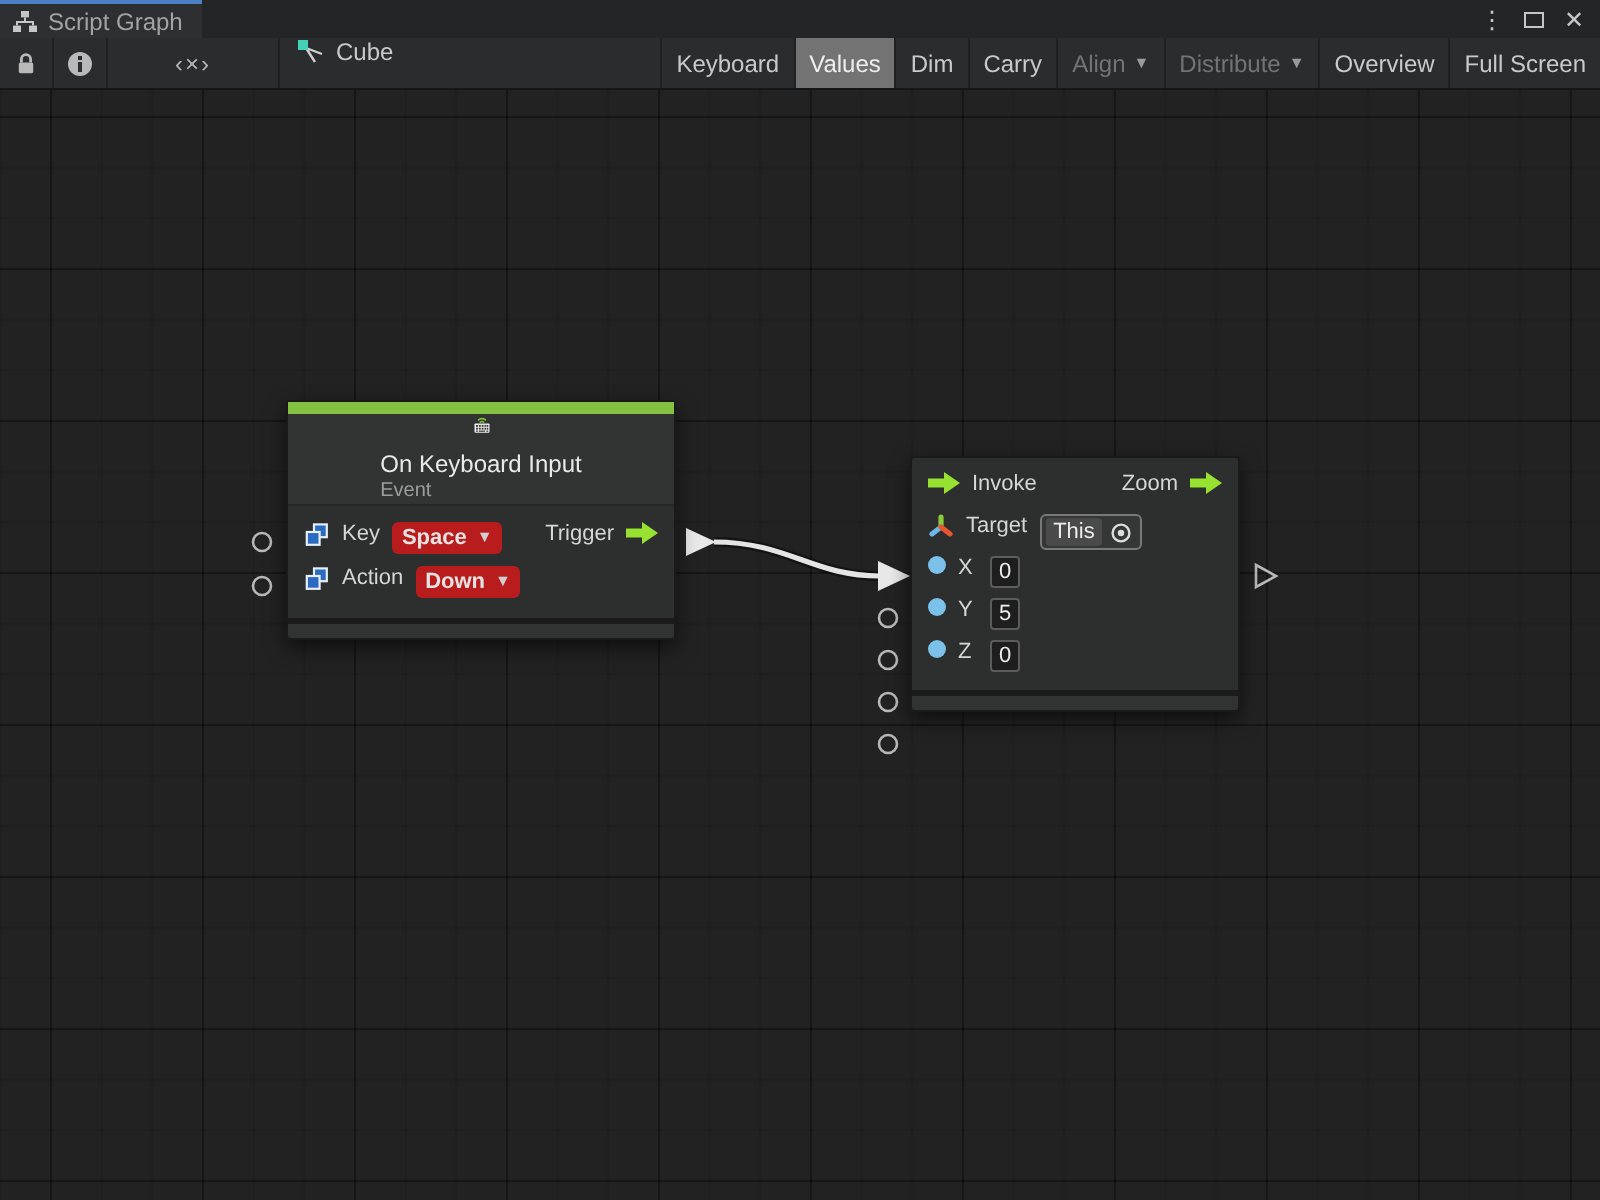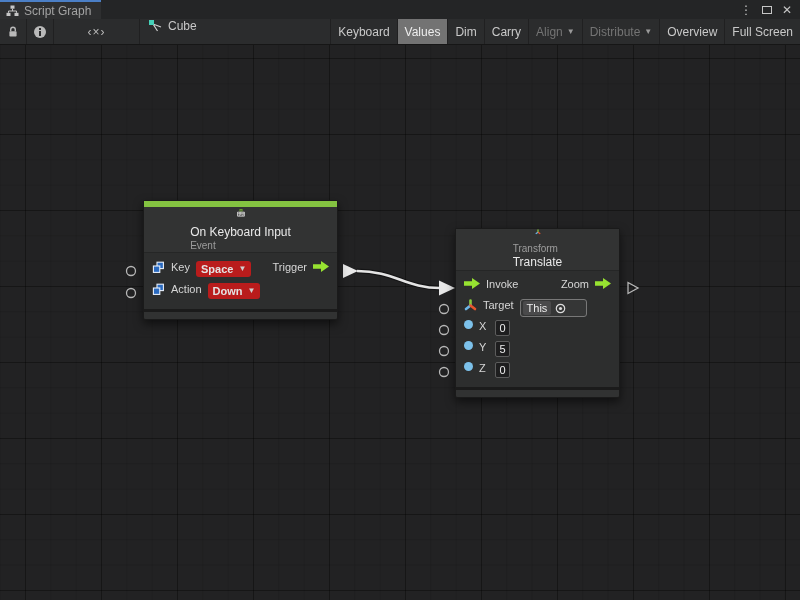--- a/index.html
+++ b/index.html
@@ -66,21 +66,21 @@
     border-radius:0 0 2px 2px; }
   .spacer { flex:1; }
 
   .chip { background:#b91c1c; border-radius:3px; padding:1px 5px; font-size:11px;
     color:#e3e3e3; display:flex; align-items:center; gap:5px; line-height:14px;font-weight:bold; }
   .chip .dd-arrow { margin-left:0; color:#d0d0d0; }
   .valuebox { background:#1e1e1f; border:1px solid #5c5c5c; border-radius:2px;
     min-width:15px; height:16px; display:flex; align-items:center; justify-content:center;
     padding:0 3px; font-size:11px; color:#ededed; }
   .this-chip { border:1px solid #787878; border-radius:3px; background:#353636;
-    display:flex; align-items:center; gap:4px; padding:1px 20px 1px 2px; }
+    display:flex; align-items:center; gap:4px; padding:1px 4px 1px 2px; }
   .this-chip .this-label { background:#4a4a4b; border-radius:2px; padding:0 4px;
     font-size:11px; color:#ececec; line-height:14px; }
   .port-dot { width:9px; height:9px; border-radius:50%; background:#7cc1ea; }
   .axis-letter { width:10px; }
   .flow-arrow { display:flex; }
 </style>
 </head>
 <body>
 
 <div class="window">
@@ -226,31 +226,20 @@
           <span class="chip">
             <span>Down</span>
             <span class="dd-arrow">▼</span>
           </span>
         </div>
       </div>
       <div class="node-footer"></div>
     </div>
 
     <div class="node" style="left:455px; top:183px; width:165px;">
-      <div class="node-header" style="height:42px">
-        <svg width="24" height="24" viewBox="0 0 24 24">
-          <line x1="12" y1="11.5" x2="12" y2="3.5" stroke="#8aca3c" stroke-width="5" stroke-linecap="round"></line>
-          <line x1="10.5" y1="14" x2="4.5" y2="18" stroke="#6cb6e8" stroke-width="5" stroke-linecap="round"></line>
-          <line x1="13.5" y1="14" x2="19.5" y2="18" stroke="#e8552d" stroke-width="5" stroke-linecap="round"></line>
-        </svg>
-        <div class="node-titles">
-          <div class="t-small">Transform</div>
-          <div class="t-main">Translate</div>
-        </div>
-      </div>
       <div class="node-body" style="padding-top:7px">
         <div class="node-row" style="height:21px">
           <svg class="flow-arrow" width="16" height="11" viewBox="0 0 16 11">
             <path d="M0 3.2 H8 V0 L16 5.5 L8 11 V7.8 H0 Z" fill="#97e231"></path>
           </svg>
           <span>Invoke</span>
           <span class="spacer"></span>
           <span>Zoom</span>
           <svg class="flow-arrow" width="16" height="11" viewBox="0 0 16 11">
             <path d="M0 3.2 H8 V0 L16 5.5 L8 11 V7.8 H0 Z" fill="#97e231"></path>

